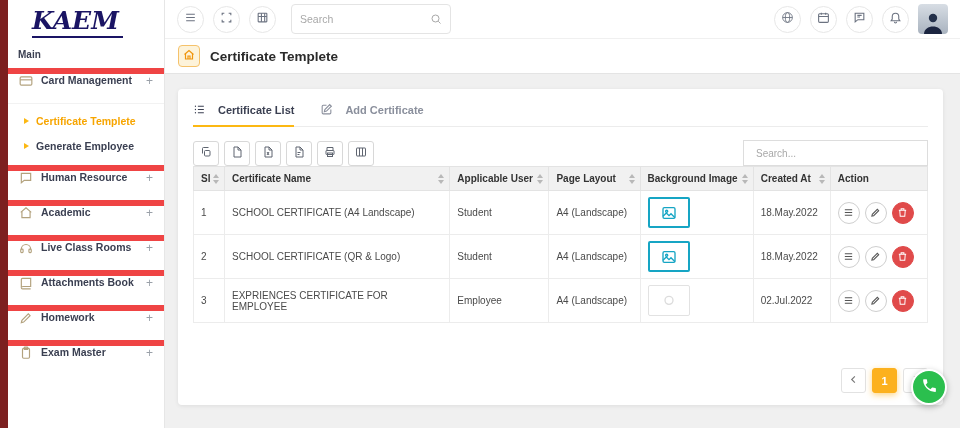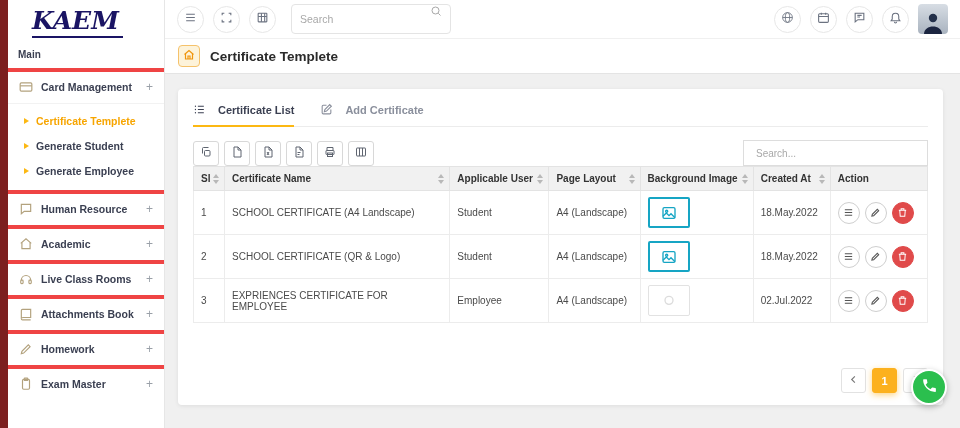--- a/index.html
+++ b/index.html
@@ -8,37 +8,37 @@
   .app{position:relative;width:960px;height:428px;background:#f0f0f0;overflow:hidden}
 
   
   .strip{position:absolute;left:0;top:0;width:8px;height:100%;background:#7c2020}
 
   
   .sidebar{position:absolute;left:8px;top:0;width:157px;height:100%;background:#fff;border-right:1px solid #e6e6e6;overflow:hidden}
   .logo{padding:7px 0 3px 24px}
   .logo span{font-family:"DejaVu Serif",serif;font-style:italic;font-weight:bold;font-size:25px;color:#1a1464;border-bottom:2px solid #1a1464;display:inline-block;line-height:1.15;padding-right:4px}
   .section-label{font-size:10px;font-weight:bold;color:#3a3f51;padding:8px 0 8px 10px}
-  .nav-item{display:flex;align-items:center;gap:8px;height:35px;padding:0 11px;border-top:4px solid #ef4444;cursor:pointer}
+  .nav-item{display:flex;align-items:flex-start;gap:8px;height:35px;padding:0 11px;border-top:6px solid #ef4444;cursor:pointer}
   .nav-item .icn{color:#b3a27e;flex:0 0 auto;display:flex}
   .nav-item .lbl{flex:1;font-size:10.5px;font-weight:bold;color:#3a3f51;white-space:nowrap;overflow:hidden}
   .nav-item .tg{font-size:12px;color:#9aa0a8}
   .nav-item.active{background:linear-gradient(90deg,#ffc83d,#fcab10)}
   .nav-item.active .lbl,.nav-item.active .tg,.nav-item.active .icn{color:#fff}
   .submenu{padding:5px 0 6px;border-top:1px solid #f2f2f2}
   .sub-item{display:flex;align-items:center;gap:7px;height:25px;padding-left:16px;cursor:pointer}
   .sub-item .arrow{width:0;height:0;border-top:3.5px solid transparent;border-bottom:3.5px solid transparent;border-left:5px solid #fcb813}
   .sub-item .lbl{font-size:10.5px;font-weight:bold;color:#3a3f51}
   .sub-item.active .lbl{color:#f7a500}
 
   
   .main{position:absolute;left:165px;top:0;right:0;bottom:0;display:flex;flex-direction:column}
   .topbar{height:38px;background:#fff;display:flex;align-items:center;gap:9px;padding:0 12px;flex:0 0 auto}
   .cbtn{width:27px;height:27px;border-radius:50%;border:1px solid #e7e7e7;background:#fff;display:flex;align-items:center;justify-content:center;color:#6b7280;cursor:pointer;flex:0 0 auto}
-  .tsearch{width:160px;height:30px;border:1px solid #e4e4e4;border-radius:4px;display:flex;padding:0 8px;margin-left:6px;background:#fff}
+  .tsearch{width:160px;height:30px;border:1px solid #e4e4e4;border-radius:4px;display:flex;align-items:center;padding:0 8px;margin-left:6px;background:#fff}
   .tsearch input{border:0;outline:0;flex:1;font-size:10.5px;color:#555;font-family:inherit;min-width:0}
   .tsearch input::placeholder{color:#a8a8a8}
   .tsearch .icn{color:#a8a8a8;display:flex}
   .tspacer{flex:1}
   .avatar{width:30px;height:30px;border-radius:4px;overflow:hidden;background:linear-gradient(180deg,#d7dde4,#a9b3bf);display:flex;align-items:flex-end;justify-content:center;cursor:pointer;flex:0 0 auto}
 
   .titlebar{height:36px;background:#fff;border-top:1px solid #f0f0f0;border-bottom:1px solid #e4e4e4;display:flex;align-items:center;gap:10px;padding:0 13px;flex:0 0 auto}
   .home-chip{width:22px;height:22px;border-radius:4px;background:#fdf3da;border:1px solid #f5c26b;color:#f0950c;display:flex;align-items:center;justify-content:center;cursor:pointer}
   .page-title{font-size:13.5px;font-weight:bold;color:#2b2b2b}
 
@@ -95,24 +95,20 @@
               <line x1="2" y1="10" x2="22" y2="10"></line>
             </svg>
           </span>
         <span class="lbl">Card Management</span>
         <span class="tg">+</span>
       </div>
       <div class="submenu">
         <div class="sub-item active">
           <span class="arrow"></span>
           <span class="lbl">Certificate Templete</span>
-        </div>
-        <div class="sub-item">
-          <span class="arrow"></span>
-          <span class="lbl">Generate Student</span>
         </div>
         <div class="sub-item">
           <span class="arrow"></span>
           <span class="lbl">Generate Employee</span>
         </div>
       </div>
       <div class="nav-item">
         <span class="icn">
             <svg width="14" height="14" viewBox="0 0 24 24" fill="none" stroke="currentColor" stroke-width="2">
               <path d="M4 4h16v12H9l-5 4z"></path>

